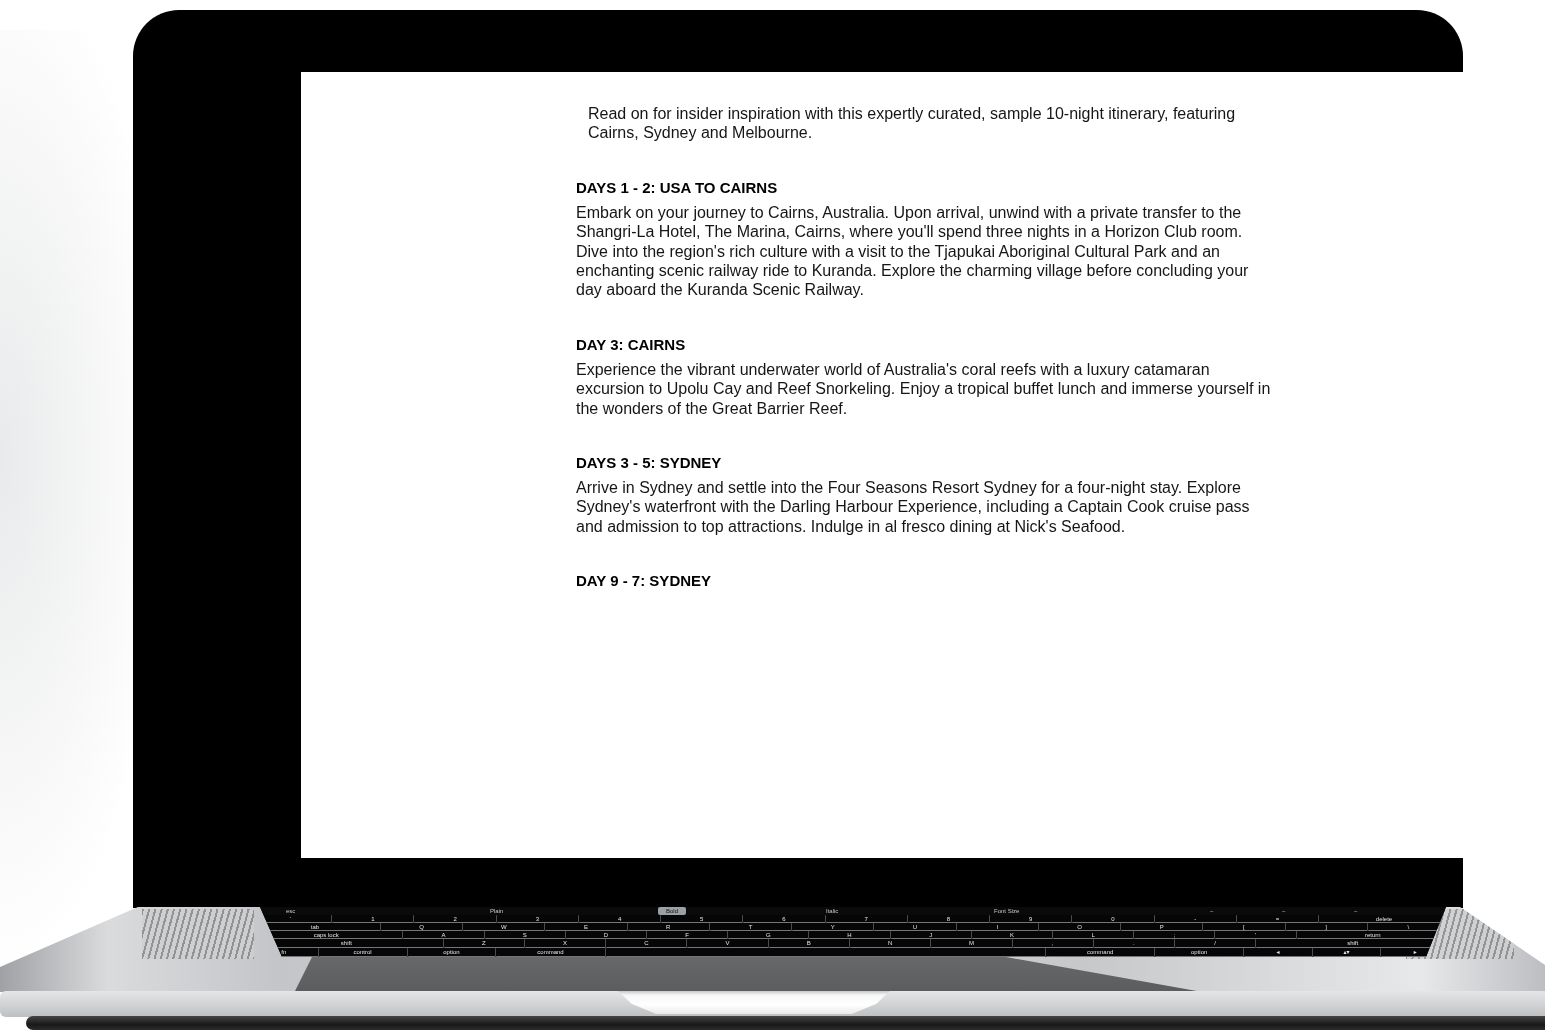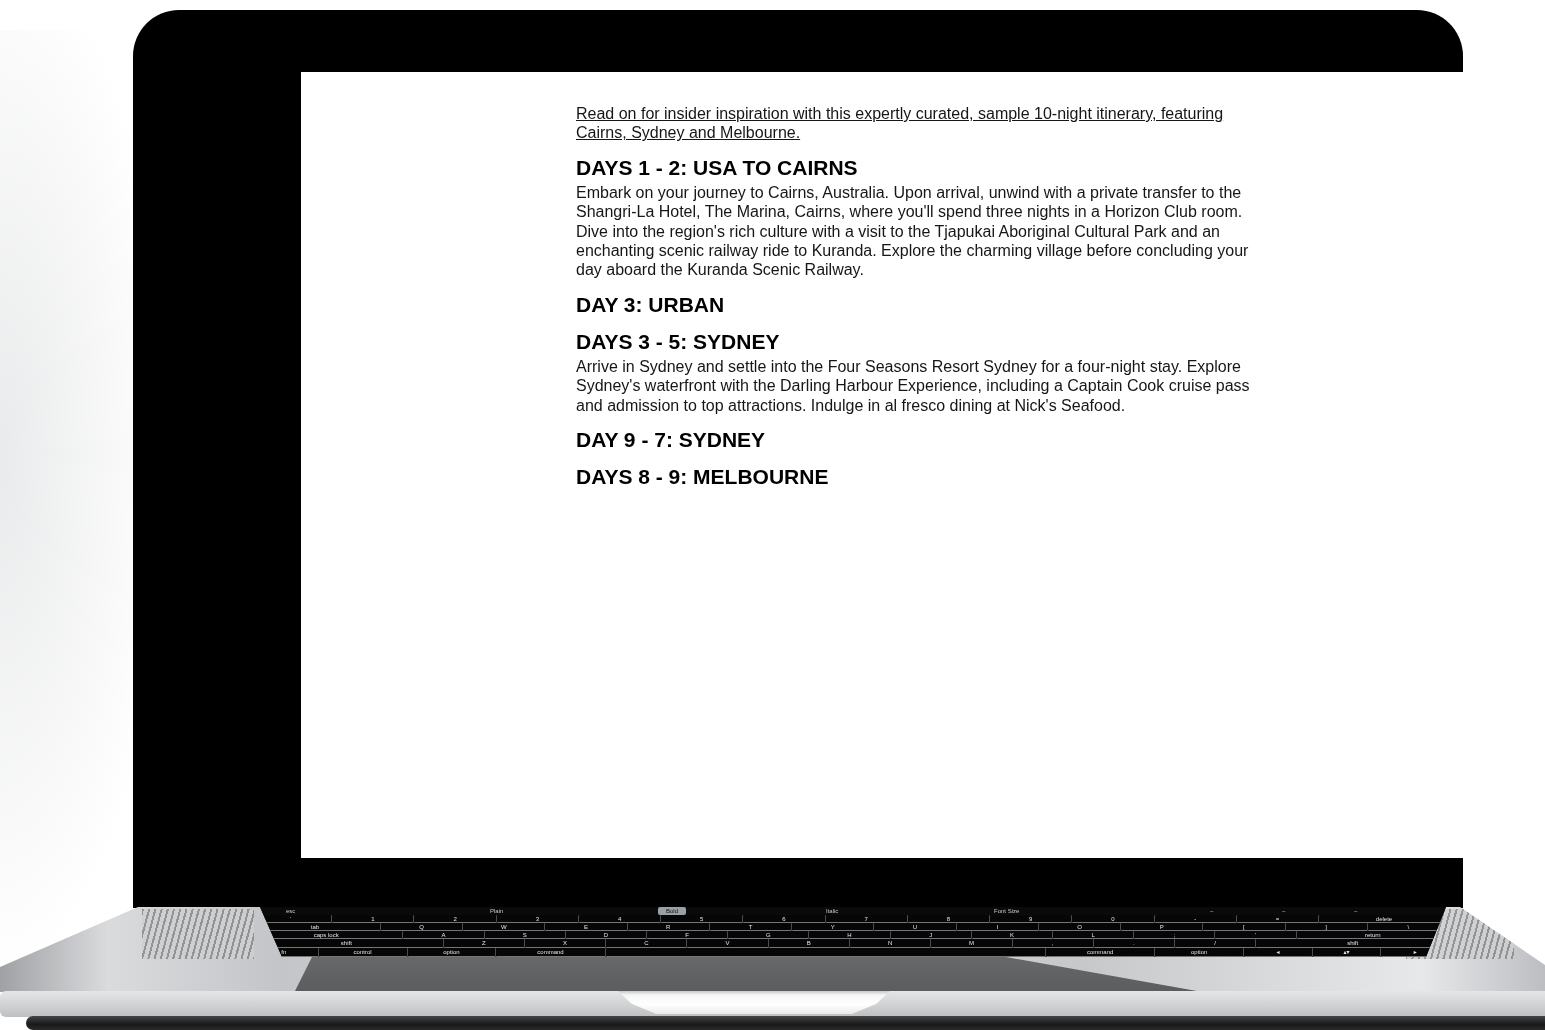--- a/index.html
+++ b/index.html
@@ -12,24 +12,24 @@
     pointer-events:none;}
 
   
   .bezel{position:absolute;left:133px;top:10px;width:1330px;height:898px;
     background:#000;border-radius:46px 46px 0 0;}
   .screen{position:absolute;left:168px;top:62px;width:1260px;height:786px;
     background:#ffffff;overflow:hidden;}
   .doc{margin:32px 0 0 275px;width:702px;color:#161616;}
   .doc h1{font-size:33px;line-height:39px;font-weight:bold;color:#1c4e62;
     width:664px;margin:0 0 6px 0;letter-spacing:0;}
-  .doc .intro{margin:4px 0 0 0;text-decoration:underline;}
+  .doc .intro{margin:4px 0 0 12px;}
   .doc p{font-size:16px;line-height:19.4px;margin:0;width:702px;}
-  .doc h2{font-size:21px;line-height:25px;font-weight:bold;color:#000;
-    margin:12px 0 3px 0;}
+  .doc h2{font-size:15px;line-height:25px;font-weight:bold;color:#000;
+    margin:32px 0 3px 0;}
 
   
   .deck{position:absolute;left:0;top:907px;width:1545px;height:85px;
     background:linear-gradient(90deg,#9fa1a4 0%,#d9dbdd 7%,#c3c5c8 18%,#d7d9db 45%,
                #c6c8ca 70%,#e6e8ea 92%,#bcbec1 100%);
     clip-path:polygon(138px 0,1460px 0,1545px 58px,1545px 85px,0 85px,0 60px);}
   .grille{position:absolute;top:2px;height:50px;
     background:repeating-linear-gradient(105deg,#86888a 0 2px,#cdcfd1 2px 6px);
     opacity:.85;}
   .grille.left{left:142px;width:112px;}
@@ -80,31 +80,31 @@
 <div class="bezel">
   <div class="screen">
     <main class="doc">
       <p class="intro">Read on for insider inspiration with this expertly curated, sample 10-night itinerary, featuring Cairns, Sydney and Melbourne.</p>
       <div id="sections">
           <section>
             <h2>DAYS 1 - 2: USA TO CAIRNS</h2>
             <p>Embark on your journey to Cairns, Australia. Upon arrival, unwind with a private transfer to the Shangri-La Hotel, The Marina, Cairns, where you'll spend three nights in a Horizon Club room. Dive into the region's rich culture with a visit to the Tjapukai Aboriginal Cultural Park and an enchanting scenic railway ride to Kuranda. Explore the charming village before concluding your day aboard the Kuranda Scenic Railway.</p>
           </section>
           <section>
-            <h2>DAY 3: URBAN</h2>
+            <h2>DAY 3: CAIRNS</h2>
+            <p>Experience the vibrant underwater world of Australia's coral reefs with a luxury catamaran excursion to Upolu Cay and Reef Snorkeling. Enjoy a tropical buffet lunch and immerse yourself in the wonders of the Great Barrier Reef.</p>
           </section>
           <section>
             <h2>DAYS 3 - 5: SYDNEY</h2>
             <p>Arrive in Sydney and settle into the Four Seasons Resort Sydney for a four-night stay. Explore Sydney's waterfront with the Darling Harbour Experience, including a Captain Cook cruise pass and admission to top attractions. Indulge in al fresco dining at Nick's Seafood.</p>
           </section>
           <section>
             <h2>DAY 9 - 7: SYDNEY</h2>
           </section>
           <section>
-            <h2>DAYS 8 - 9: MELBOURNE</h2>
           </section>
         </div>
     </main>
   </div>
 </div>
 
 <div class="deck">
   <div class="grille left"></div>
   <div class="grille right"></div>
   <div class="keyboard">

